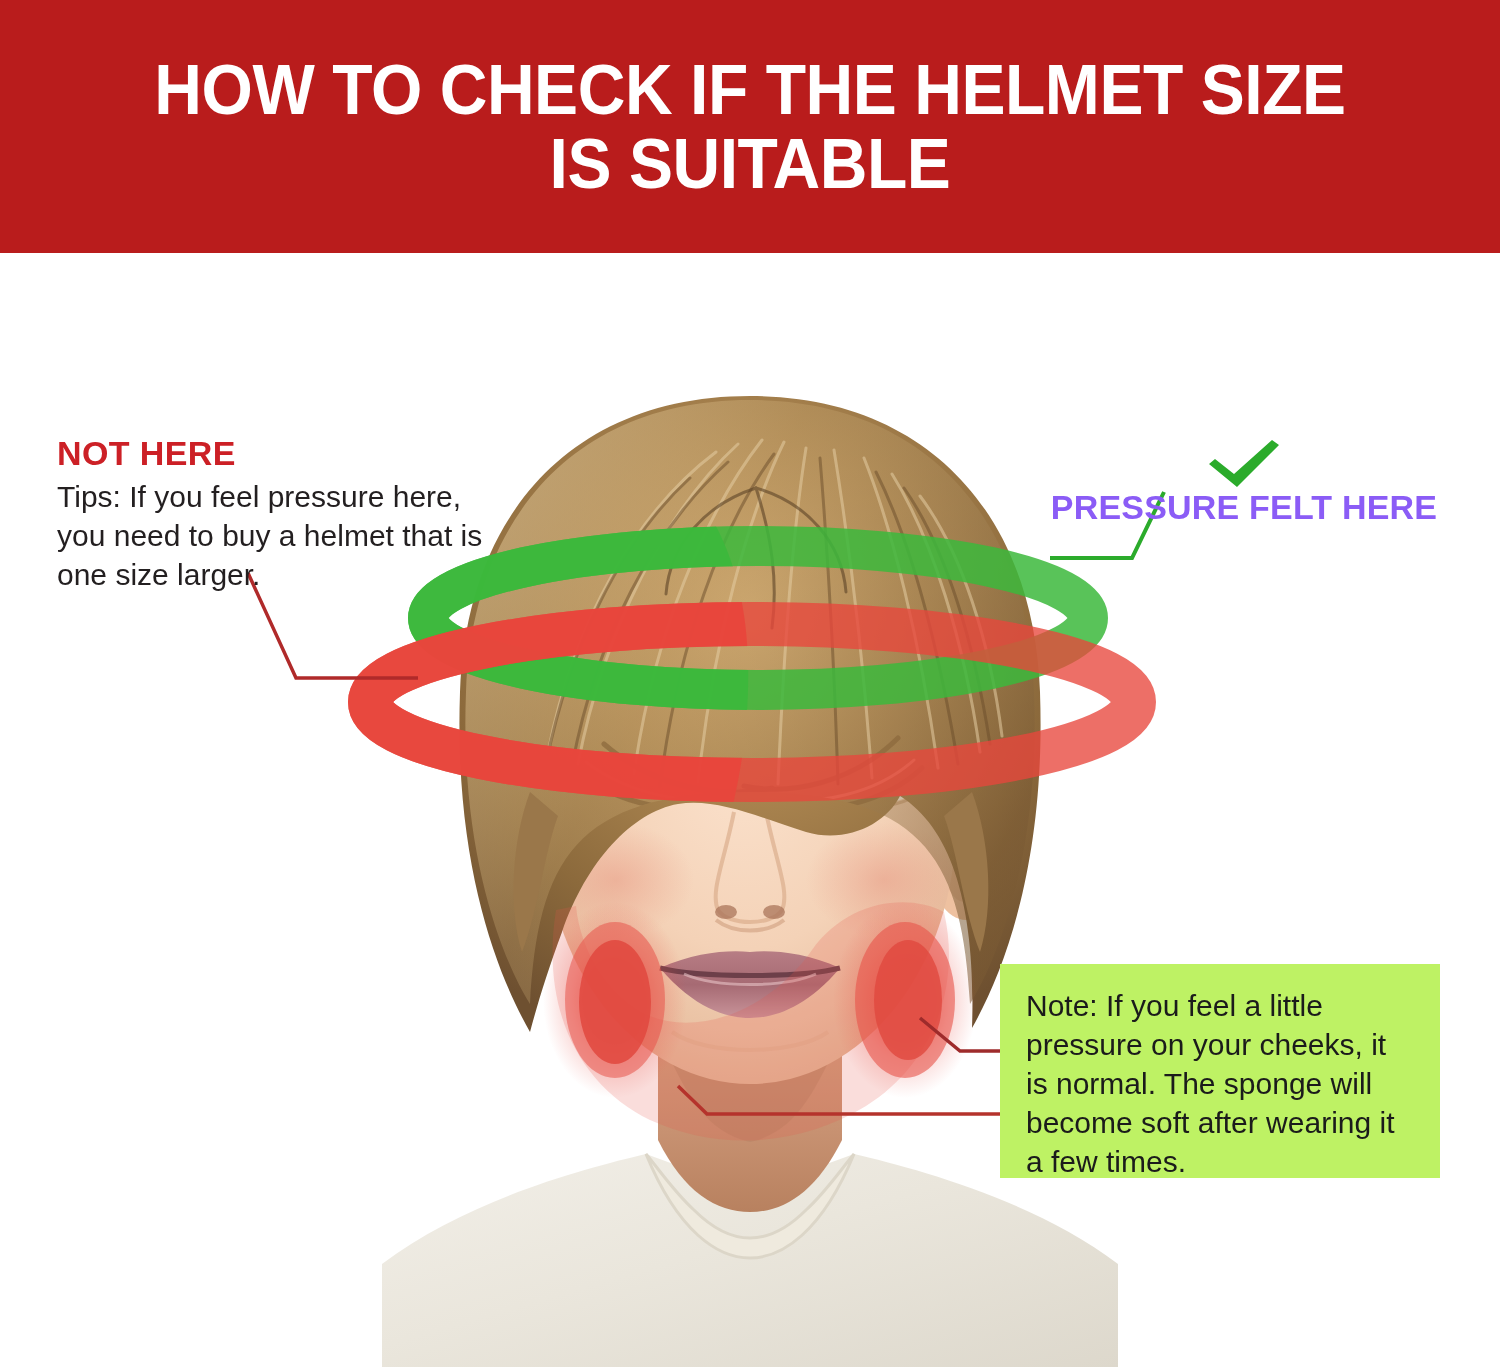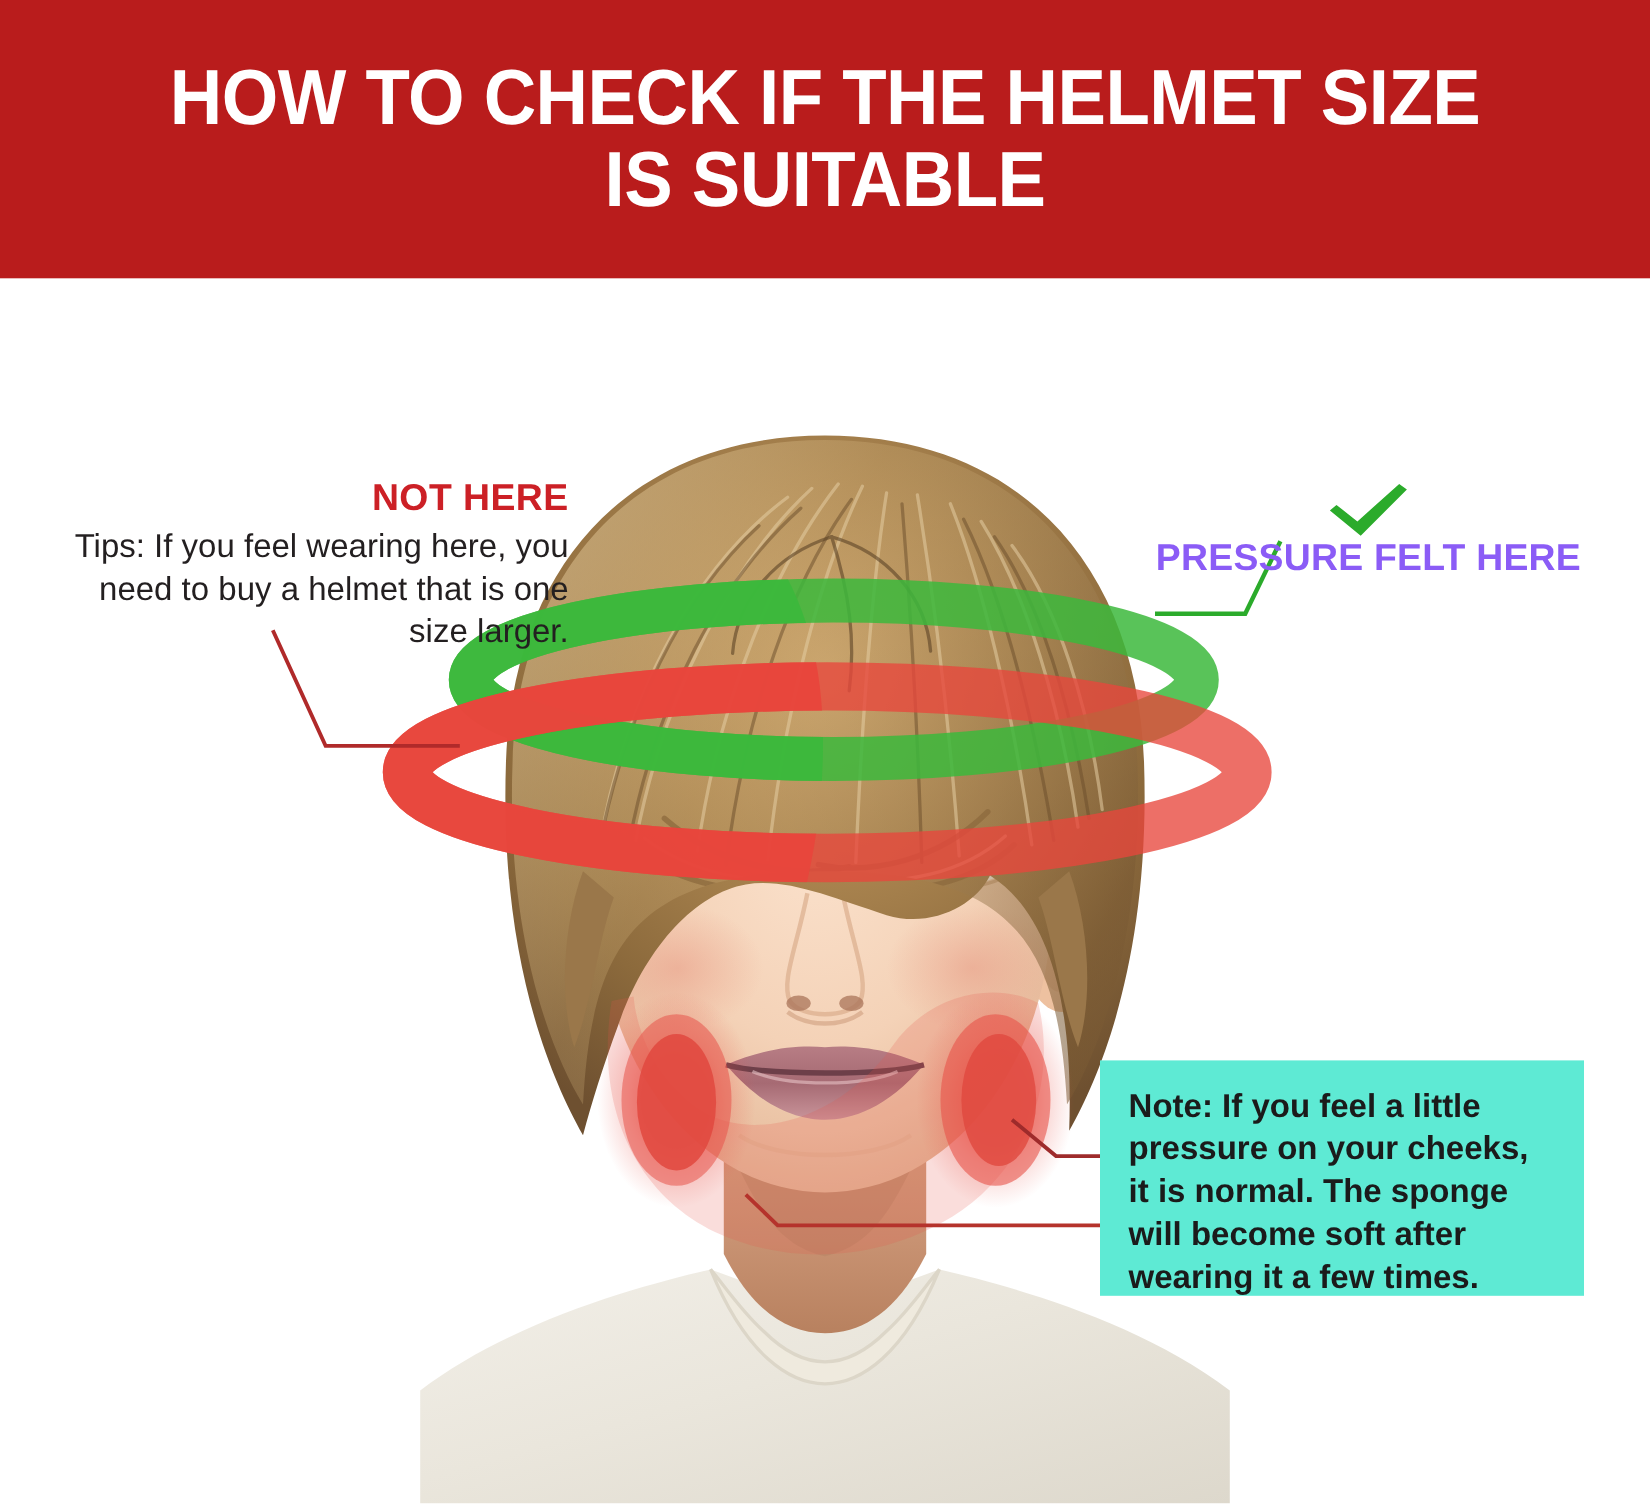--- a/index.html
+++ b/index.html
@@ -32,21 +32,21 @@
   .photo{
     position:absolute;left:286px;top:392px;width:928px;height:975px;
     overflow:hidden;
   }
   .photo svg{display:block;}
 
   
   .band-layer{position:absolute;left:0;top:0;width:1500px;height:1367px;pointer-events:none;}
 
   
-  .note-left{position:absolute;left:57px;top:436px;width:460px;text-align:right;}
+  .note-left{position:absolute;left:57px;top:436px;width:460px;}
   .note-left .hdr{
     color:#CC2026;font-weight:bold;font-size:34px;letter-spacing:0.4px;
     margin:0 0 5px 0;line-height:1.05;
   }
   .note-left .body{
     color:#231f20;font-size:30px;line-height:1.30;margin:0;
   }
 
   
   .label-green{
@@ -54,24 +54,23 @@
   }
   .label-green .chk{display:block;height:48px;margin:0 0 2px 0;}
   .label-green .txt{
     color:#8b5cf6;font-weight:bold;font-size:34px;letter-spacing:0.2px;
     white-space:nowrap;line-height:1;
   }
 
   
   .note-box{
     position:absolute;left:1000px;top:964px;width:440px;height:214px;
-    background:#5eead4;
+    background:#bef264;
     box-sizing:border-box;
     padding:22px 26px 0 26px;
-    font-weight:bold;
   }
   .note-box p{
     margin:0;color:#1b1b1b;font-size:30px;line-height:1.30;
   }
 </style>
 </head>
 <body>
 
 <div id="stage">
 
@@ -289,21 +288,21 @@
     <g>
       <polyline points="920,1018 960,1051 1002,1051" fill="none" stroke="#9E2B2B" stroke-width="3.5" stroke-linejoin="miter"></polyline>
     </g>
     <g>
       <polyline points="678,1086 707,1114 1002,1114" fill="none" stroke="#B5332C" stroke-width="3.5" stroke-linejoin="miter"></polyline>
     </g>
   </svg>
 
   <div class="note-left">
     <p class="hdr">NOT HERE</p>
-    <p class="body">Tips: If you feel wearing here, you need to buy a helmet that is one size larger.</p>
+    <p class="body">Tips: If you feel pressure here, you need to buy a helmet that is one size larger.</p>
   </div>
 
   <div class="label-green">
     <span class="chk">
       <svg width="78" height="48" viewBox="0 0 78 48" xmlns="http://www.w3.org/2000/svg">
         <path d="M4 24 L10 19 L29 34 L67 0 L74 5 L32 47 Z" fill="#2BAB2B"></path>
       </svg>
     </span>
     <span class="txt">PRESSURE FELT HERE</span>
   </div>

